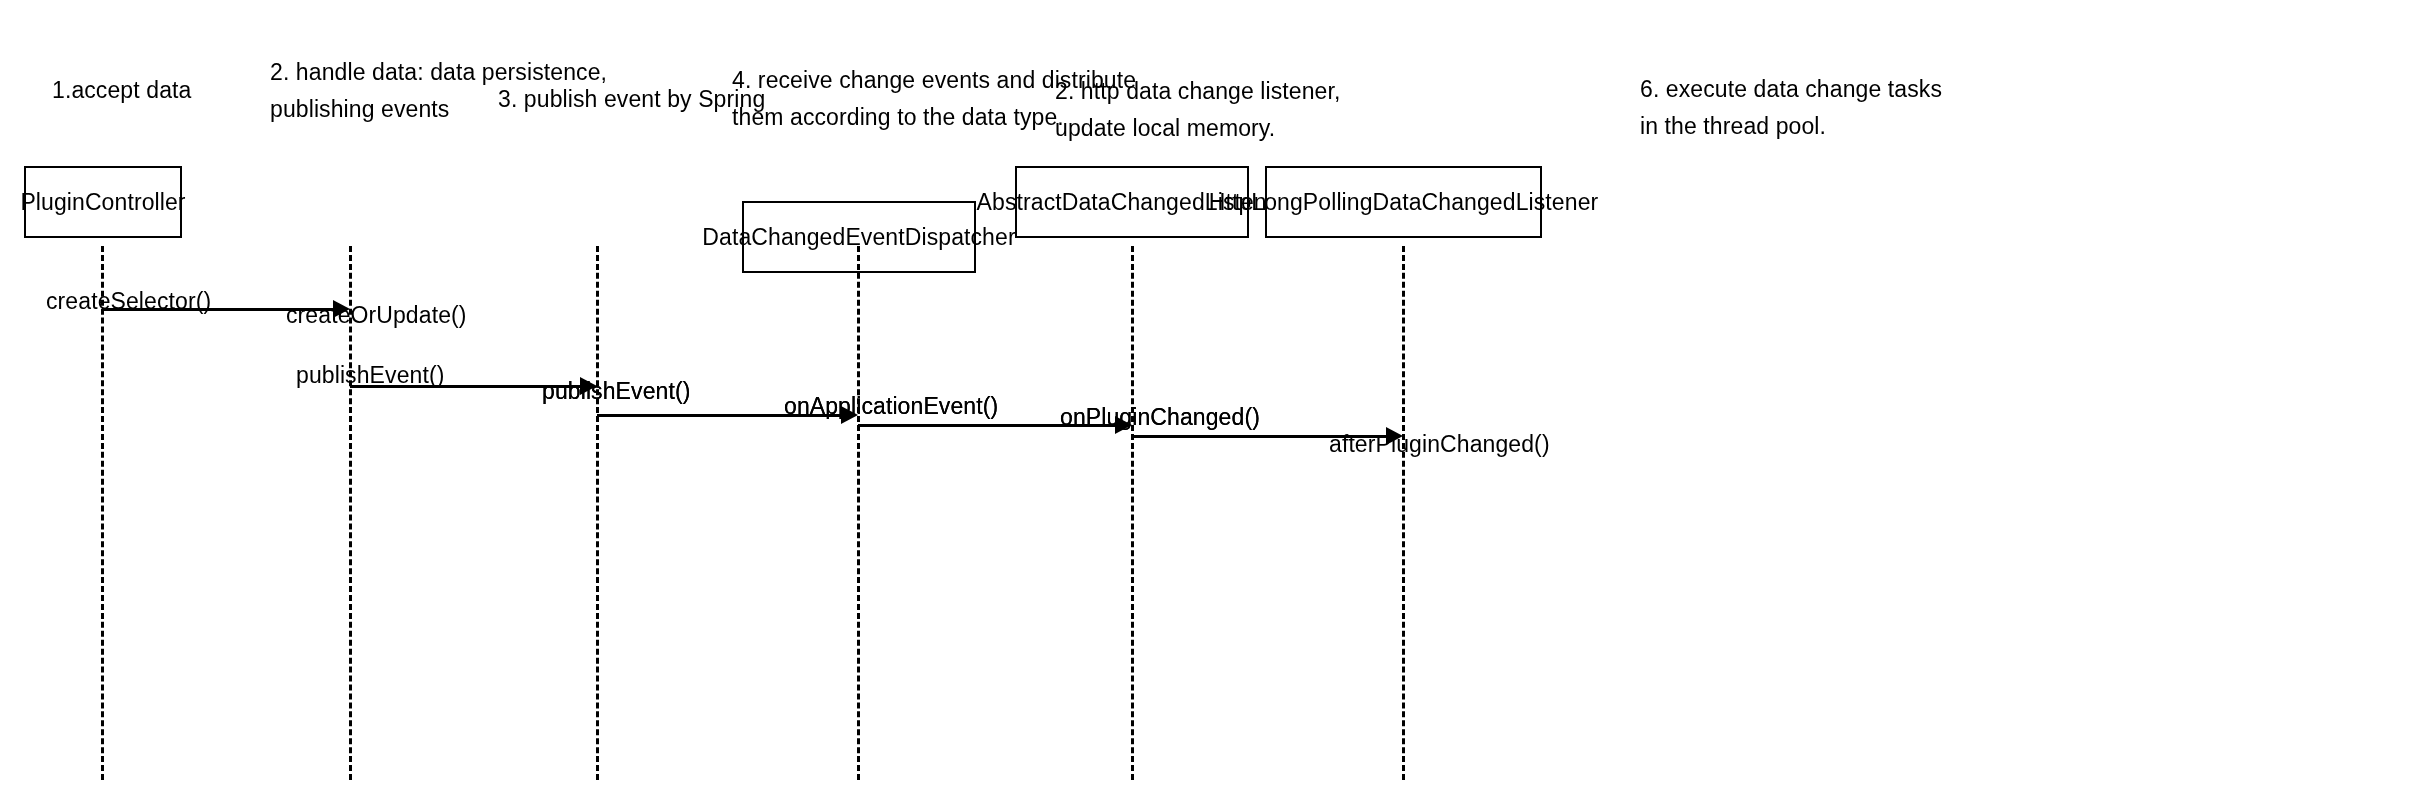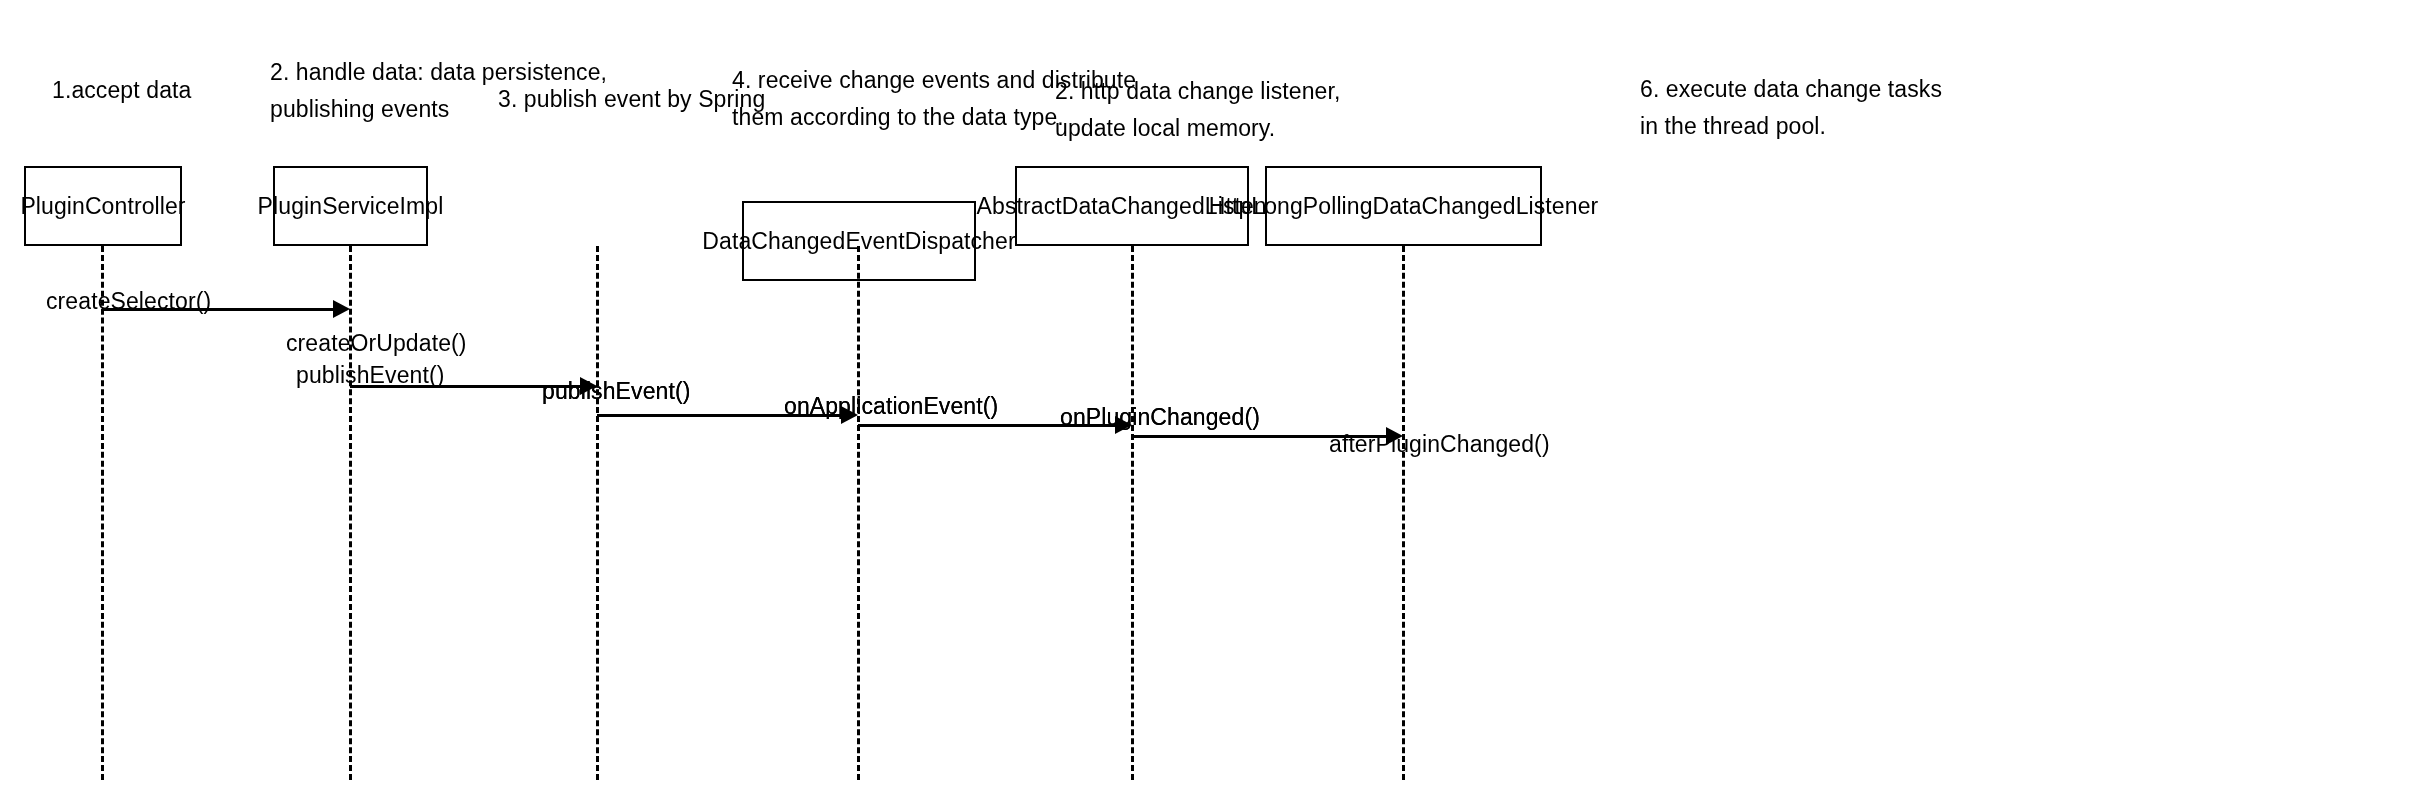--- a/index.html
+++ b/index.html
@@ -29,21 +29,21 @@
     white-space: pre-line;
     letter-spacing: 0.1px;
   }
 
   
   .participant {
     position: absolute;
     box-sizing: border-box;
     border: 2px solid #000000;
     background: #ffffff;
-    height: 80px;
+    height: 72px;
     display: flex;
     align-items: center;
     justify-content: center;
     font-size: 23px;
     color: #000000;
     letter-spacing: 0.1px;
   }
 
   
   .lifeline {
@@ -89,41 +89,38 @@
     <div class="note" style="left: 732px; top: 62px; width: 460px;">4. receive change events and distribute
 them according to the data type.</div>
     <div class="note" style="left: 1055px; top: 73px; width: 400px;">2. http data change listener,
 update local memory.</div>
     <div class="note" style="left: 1640px; top: 71px; width: 420px;">6. execute data change tasks
 in the thread pool.</div>
     <div class="participant" style="left: 24px; top: 166px; width: 158px;">
       <span>PluginController</span>
     </div>
     <div class="lifeline" style="left: 101px; top: 246px; height: 534px;"></div>
-    <div class="participant" style="left: 273px; top: 166px; width: 155px;">
-      <span>PluginServiceImpl</span>
-    </div>
     <div class="lifeline" style="left: 349px; top: 246px; height: 534px;"></div>
     <div class="lifeline" style="left: 596px; top: 246px; height: 534px;"></div>
     <div class="participant" style="left: 742px; top: 166px; width: 234px; margin-top: 35px;">
       <span>DataChangedEventDispatcher</span>
     </div>
     <div class="lifeline" style="left: 857px; top: 246px; height: 534px;"></div>
     <div class="participant" style="left: 1015px; top: 166px; width: 234px;">
       <span>AbstractDataChangedListener</span>
     </div>
     <div class="lifeline" style="left: 1131px; top: 246px; height: 534px;"></div>
     <div class="participant" style="left: 1265px; top: 166px; width: 277px;">
       <span>HttpLongPollingDataChangedListener</span>
     </div>
     <div class="lifeline" style="left: 1402px; top: 246px; height: 534px;"></div>
     <div class="msg-line" style="left: 102px; top: 308px; width: 232px;"></div>
     <div class="msg-head" style="left: 333px; top: 300px;"></div>
     <div class="msg-label" style="left: 46px; top: 288px;">createSelector()</div>
-    <div class="msg-label" style="left: 286px; top: 302px; margin-top: 28px;">createOrUpdate()</div>
+    <div class="msg-label" style="left: 286px; top: 302px;">createOrUpdate()</div>
     <div class="msg-line" style="left: 350px; top: 385px; width: 231px;"></div>
     <div class="msg-head" style="left: 580px; top: 377px;"></div>
     <div class="msg-label" style="left: 296px; top: 362px;">publishEvent()</div>
     <div class="msg-label" style="left: 542px; top: 378px;">publishEvent()</div>
     <div class="msg-line" style="left: 597px; top: 414px; width: 245px;"></div>
     <div class="msg-head" style="left: 841px; top: 406px;"></div>
     <div class="msg-label" style="left: 542px; top: 378px;">publishEvent()</div>
     <div class="msg-label" style="left: 784px; top: 393px;">onApplicationEvent()</div>
     <div class="msg-line" style="left: 858px; top: 424px; width: 258px;"></div>
     <div class="msg-head" style="left: 1115px; top: 416px;"></div>

